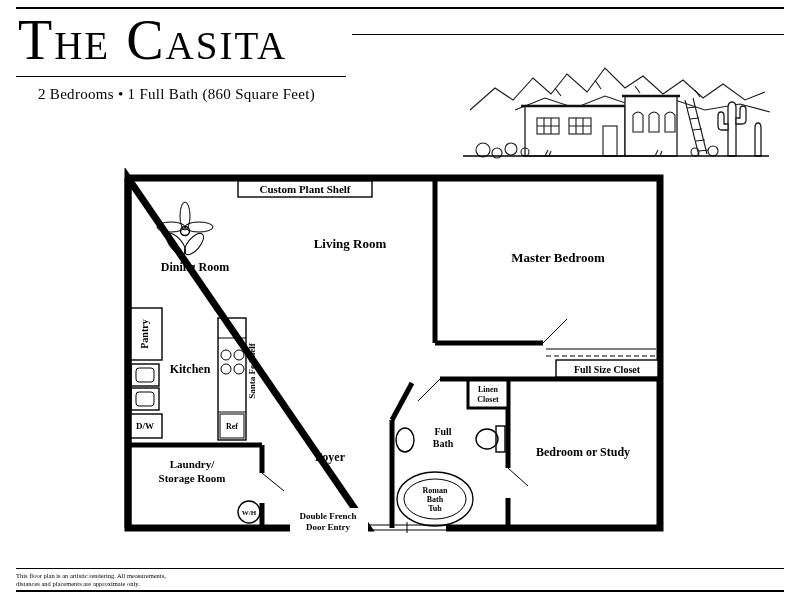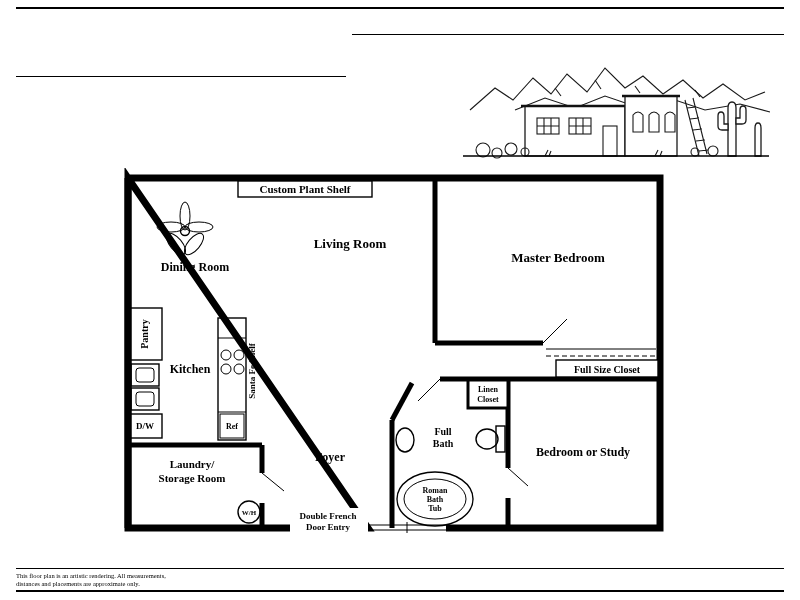--- a/index.html
+++ b/index.html
@@ -26,20 +26,22 @@
 </style>
 </head>
 <body>
 
 <div id="page">
 
   <div class="rule" style="left:16px;top:7px;width:768px;height:2px;"></div>
   <div class="rule" style="left:352px;top:34px;width:432px;height:1px;"></div>
   <div class="rule" style="left:16px;top:76px;width:330px;height:1px;"></div>
 
+  <div id="title">The Casita</div>
+  <div id="subtitle">2 Bedrooms • 1 Full Bath (860 Square Feet)</div>
 
   <svg style="left:455px;top:48px;" width="320" height="115" viewBox="0 0 320 115">
     <g>
       <path class="sketch" d="M15 62 L40 40 L58 52 L78 30 L96 46 L112 26 L132 44 L150 20 L170 40 L188 28 L208 46 L228 32 L248 50 L268 36 L290 52 L310 44"></path>
       <path class="sketch" d="M60 62 L90 50 L120 60 L150 48 L185 60 L220 52 L250 62 L285 56 L315 64"></path>
       <path class="sketch" d="M100 40 l6 8 M140 32 l6 9 M180 38 l5 7 M240 42 l5 7"></path>
     </g>
     <g>
       <rect class="sketchf" x="70" y="58" width="100" height="50"></rect>
       <line x1="66" y1="58" x2="174" y2="58" stroke="#111" stroke-width="2.6"></line>

